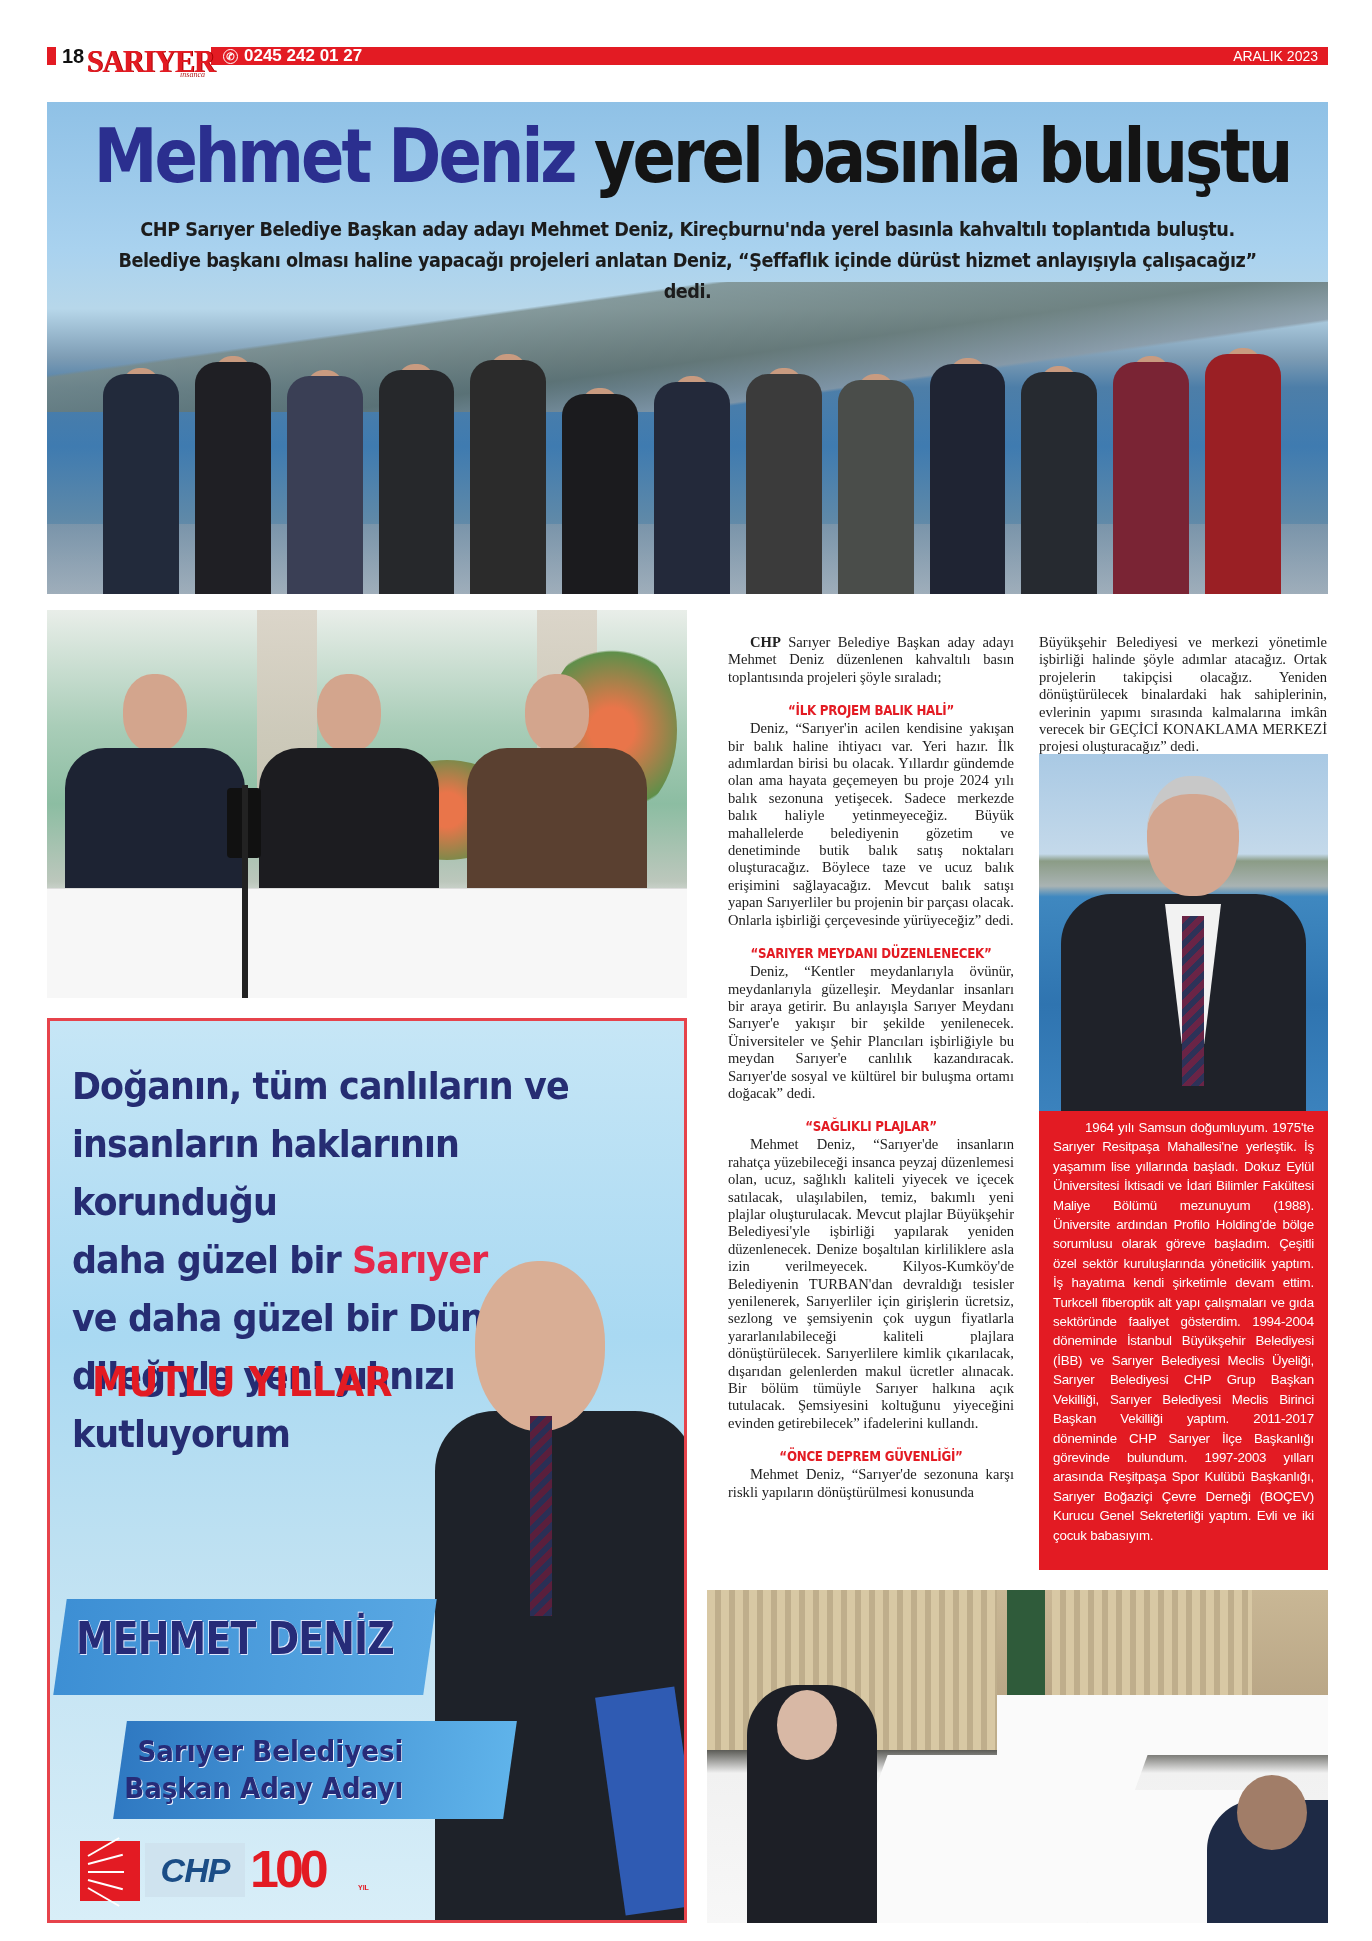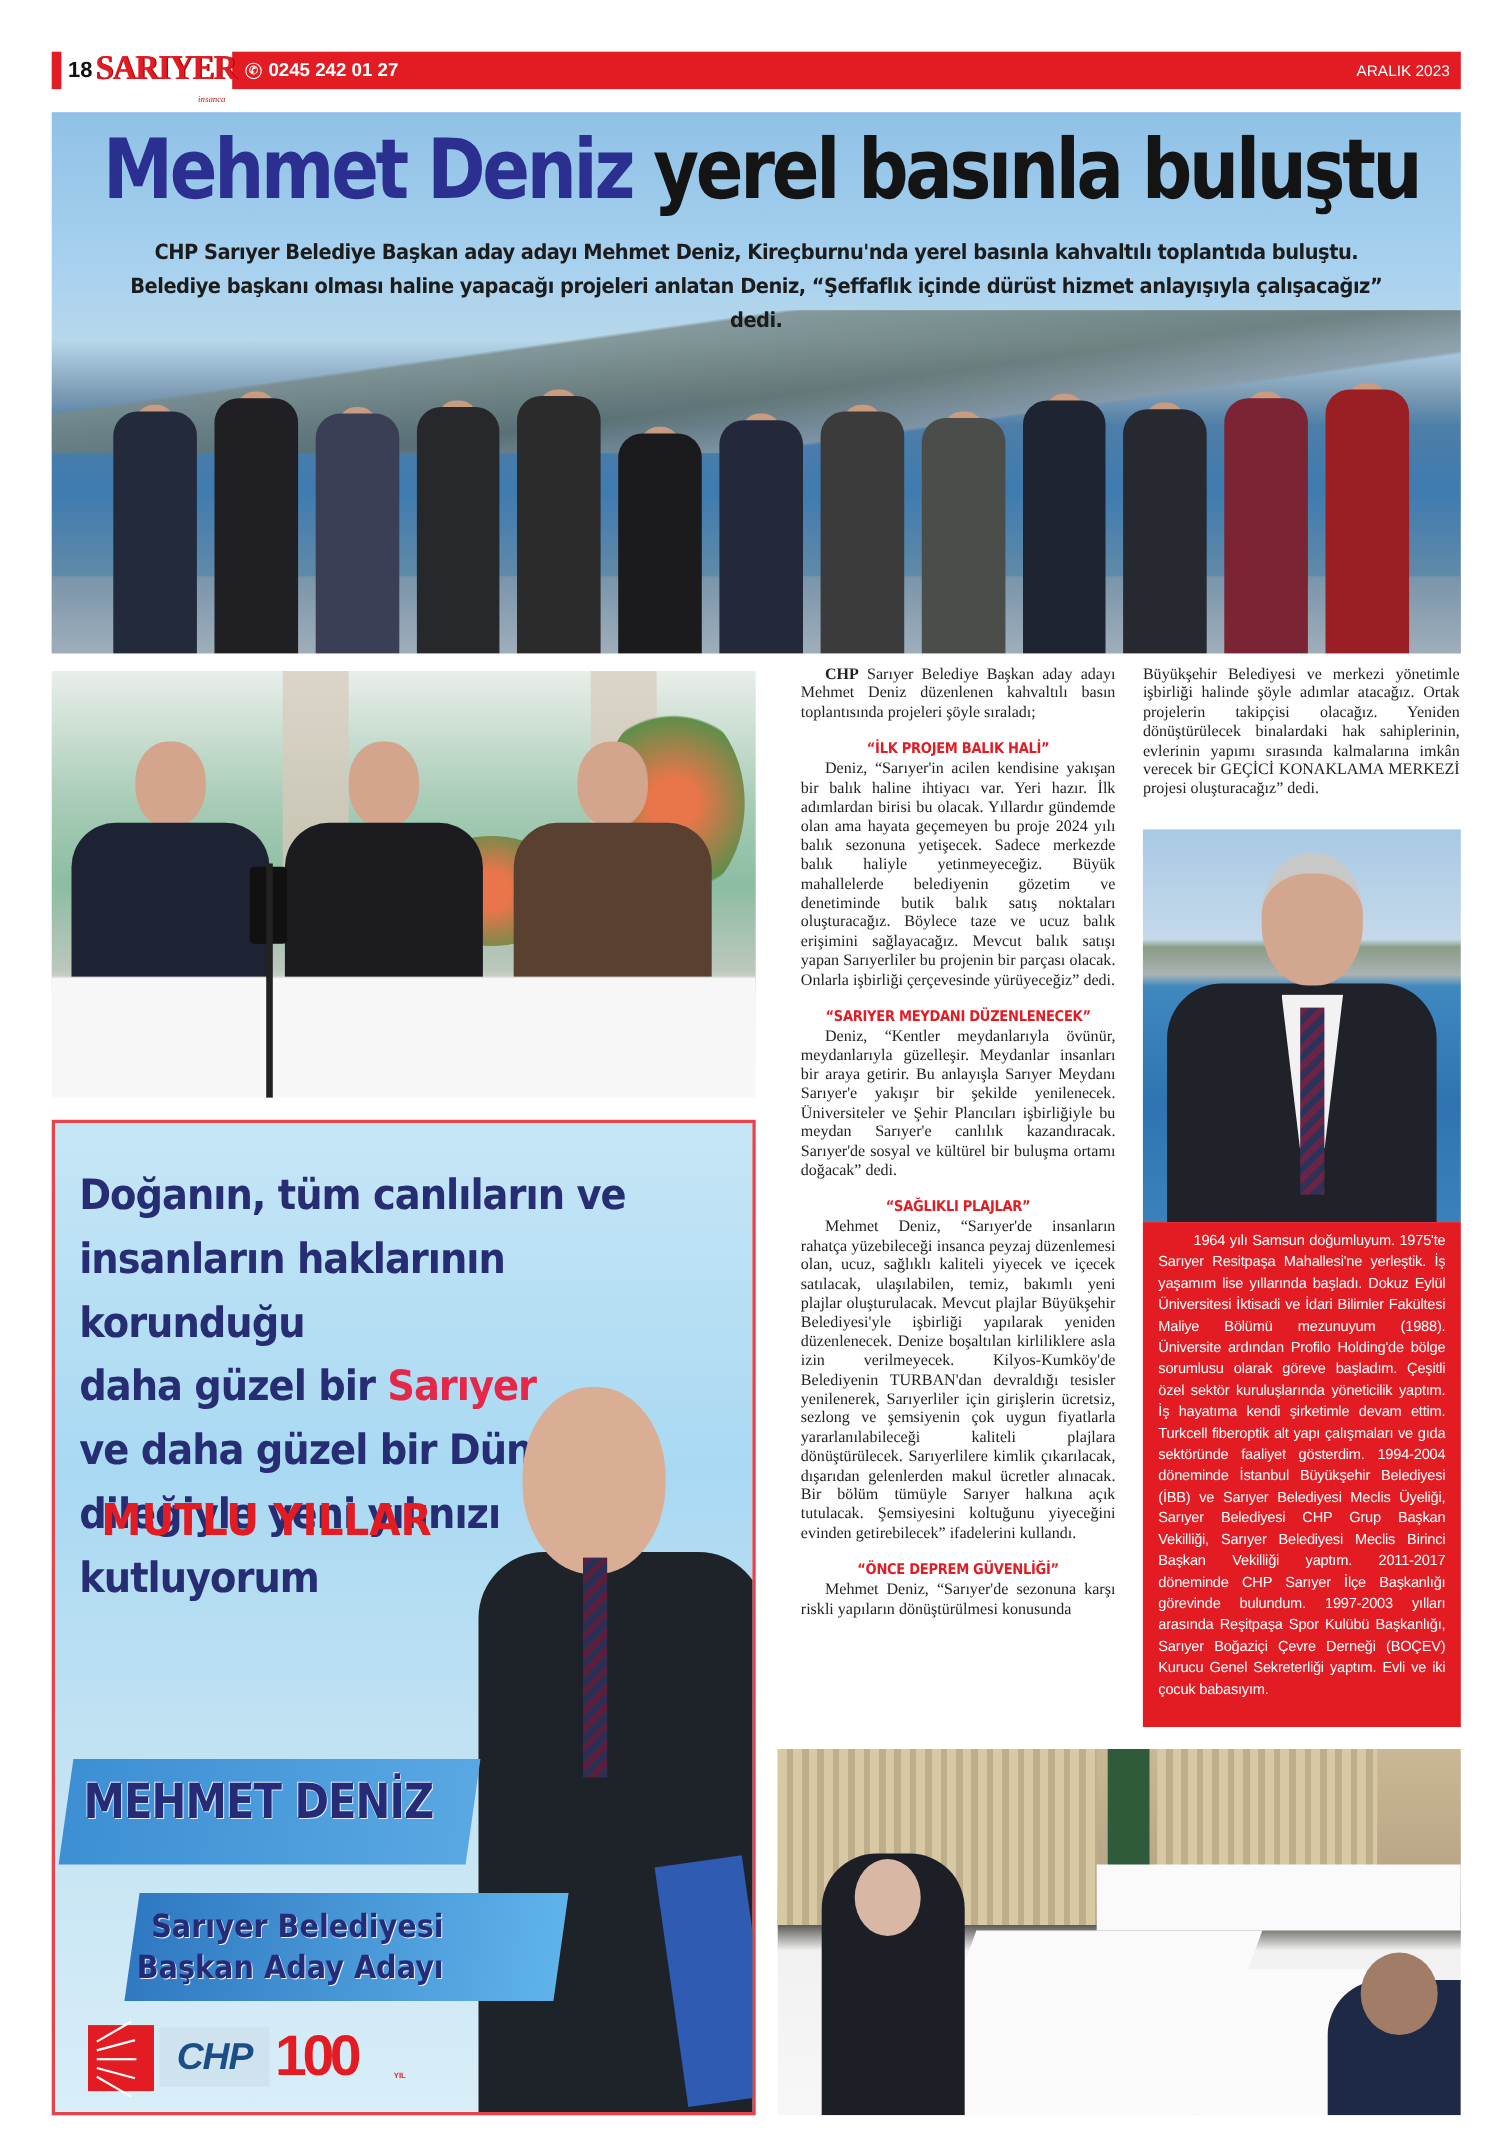--- a/index.html
+++ b/index.html
@@ -1,20 +1,20 @@
 <!DOCTYPE html>
 <html><head>
 <meta charset="utf-8">
 <style>
   * { box-sizing: border-box; margin: 0; padding: 0; }
   html, body { width: 1372px; height: 1941px; background: #ffffff; overflow: hidden; }
   body { position: relative; font-family: "Liberation Serif", serif; color: #1a1a1a; }
 
   
-  .topbar { position: absolute; left: 47px; top: 47px; width: 1281px; height: 34px; display: flex; align-items: stretch; }
+  .topbar { position: absolute; left: 47px; top: 47px; width: 1281px; height: 18px; display: flex; align-items: stretch; }
   .tb-edge { width: 9px; background: #e31b23; }
   .tb-page { width: 34px; background: #fff; color: #111; font: bold 20px "Liberation Sans", sans-serif; display: flex; align-items: center; justify-content: center; }
   .tb-red1 { background: #e31b23; flex: 0 0 540px; display: flex; align-items: center; position: relative; }
   .tb-greet { color: #fff; font: bold 22px "Liberation Sans", sans-serif; padding-left: 8px; letter-spacing: 0.3px; }
   .holly { position: absolute; left: 220px; top: -10px; width: 78px; height: 50px; }
   .tb-web { position: absolute; left: 310px; color: #fff; font: 14px "Liberation Sans", sans-serif; display: flex; align-items: center; gap: 6px; }
   .mouse-icon { width: 20px; height: 11px; border: 2px solid #fff; border-radius: 6px; transform: rotate(-20deg); }
   .tb-logo { width: 121px; background: #fff; position: relative; display: flex; align-items: flex-start; justify-content: center; }
   .logo-word { color: #e31b23; font: bold 30px "Liberation Serif", serif; letter-spacing: -1px; line-height: 30px; transform: scaleY(1.05); text-shadow: 1px 0 0 #a00; }
   .logo-sub { position: absolute; right: 6px; bottom: -14px; color: #b01a1a; font: italic 8px "Liberation Serif", serif; }
@@ -66,21 +66,21 @@
   .ad-rolebar { position: absolute; left: 70px; top: 700px; width: 390px; height: 98px; background: linear-gradient(90deg, #2f79c2, #5fb3ea); transform: skewX(-8deg); }
   .ad-role { position: absolute; left: 55px; top: 712px; font: bold 29px "DejaVu Sans", sans-serif; color: #262b78; line-height: 37px; text-align: right; transform: scaleX(0.9); transform-origin: left; text-shadow: 1px 1px 0 #e8f0ff; }
   .ad-role .l1 { display: block; padding-left: 36px; }
   .chp-flag { position: absolute; left: 30px; top: 820px; width: 60px; height: 60px; background: #e31b23; }
   .chp-flag i { position: absolute; left: 8px; height: 2px; width: 36px; background: #fff; transform-origin: left; }
   .chp-box { position: absolute; left: 95px; top: 822px; width: 100px; height: 54px; background: #cfe3ef; display: flex; align-items: center; justify-content: center; font: italic bold 34px "Liberation Sans", sans-serif; color: #1b4d86; letter-spacing: -1px; }
   .chp-100 { position: absolute; left: 200px; top: 818px; font: bold 52px "Liberation Sans", sans-serif; color: #e31b23; letter-spacing: -4px; }
   .chp-yil { position: absolute; left: 308px; top: 863px; font: bold 7px "Liberation Sans", sans-serif; color: #e31b23; }
 
   
-  .col { position: absolute; font: 14.6px "Liberation Serif", serif; line-height: 17.4px; text-align: justify; color: #222; hyphens: manual; }
+  .col { position: absolute; font: 14.6px "Liberation Serif", serif; line-height: 17.4px; text-align: justify; color: #222; hyphens: manual; margin-top: 29px; }
   .col p { text-indent: 22px; }
   .col .sub { text-align: center; color: #e31b23; font: bold 13.5px "DejaVu Sans", sans-serif; letter-spacing: -0.3px; margin: 16px 0 2px; transform: scaleX(0.88); }
   .col1 { left: 728px; top: 605px; width: 286px; }
   .col2 { left: 1039px; top: 605px; width: 288px; }
 
   .photo-portrait { position: absolute; left: 1039px; top: 754px; width: 289px; height: 357px; overflow: hidden;
      background: linear-gradient(180deg, #a9c9e4 0%, #c4d9ea 28%, #8b9c86 30%, #a9b3b3 37%, #3f88c0 40%, #2f74b0 70%, #3b82bd 100%); }
   .pp-head { position: absolute; left: 108px; top: 22px; width: 92px; height: 120px; border-radius: 46%; background: #d3a690; border-top: 18px solid #c8c8c8; }
   .pp-body { position: absolute; left: 22px; top: 140px; width: 245px; height: 230px; border-radius: 50px 50px 0 0; background: #1f2229; }
   .pp-shirt { position: absolute; left: 126px; top: 150px; width: 56px; height: 140px; background: #f2f2f2; clip-path: polygon(0 0, 100% 0, 70% 100%, 30% 100%); }

